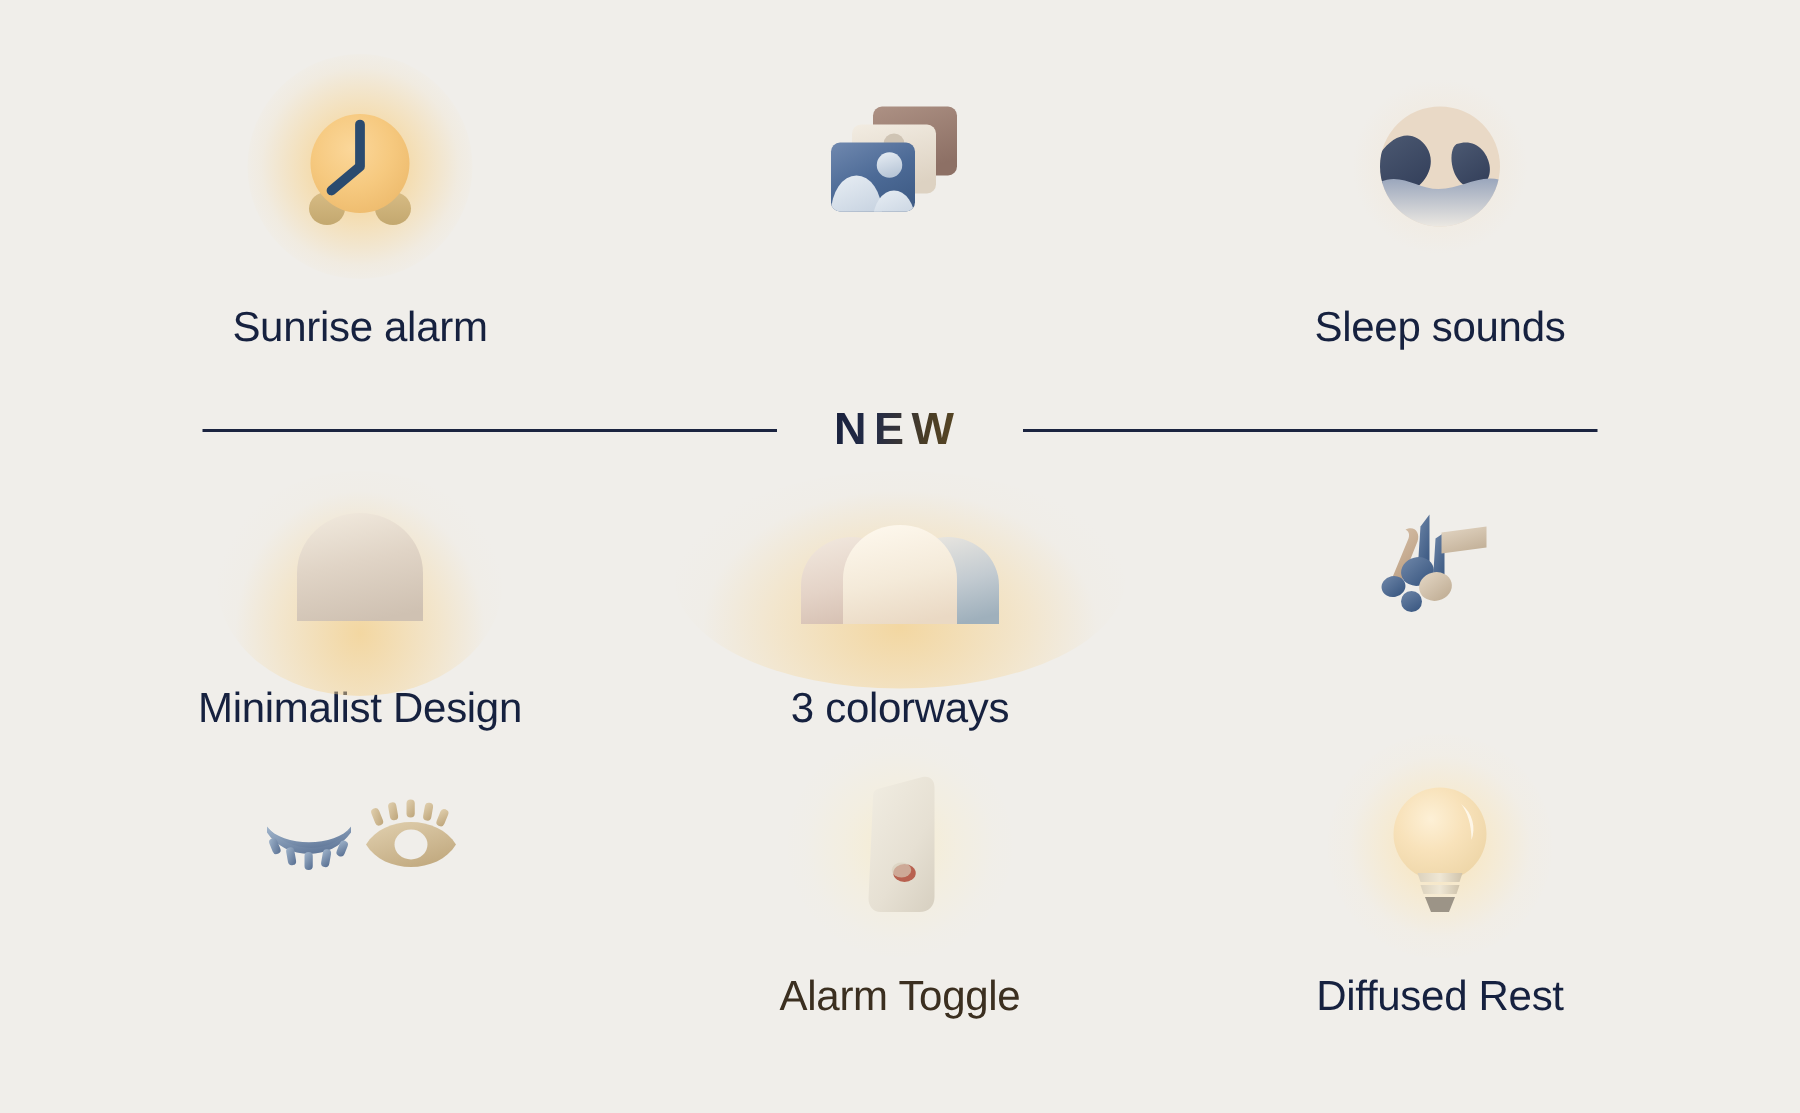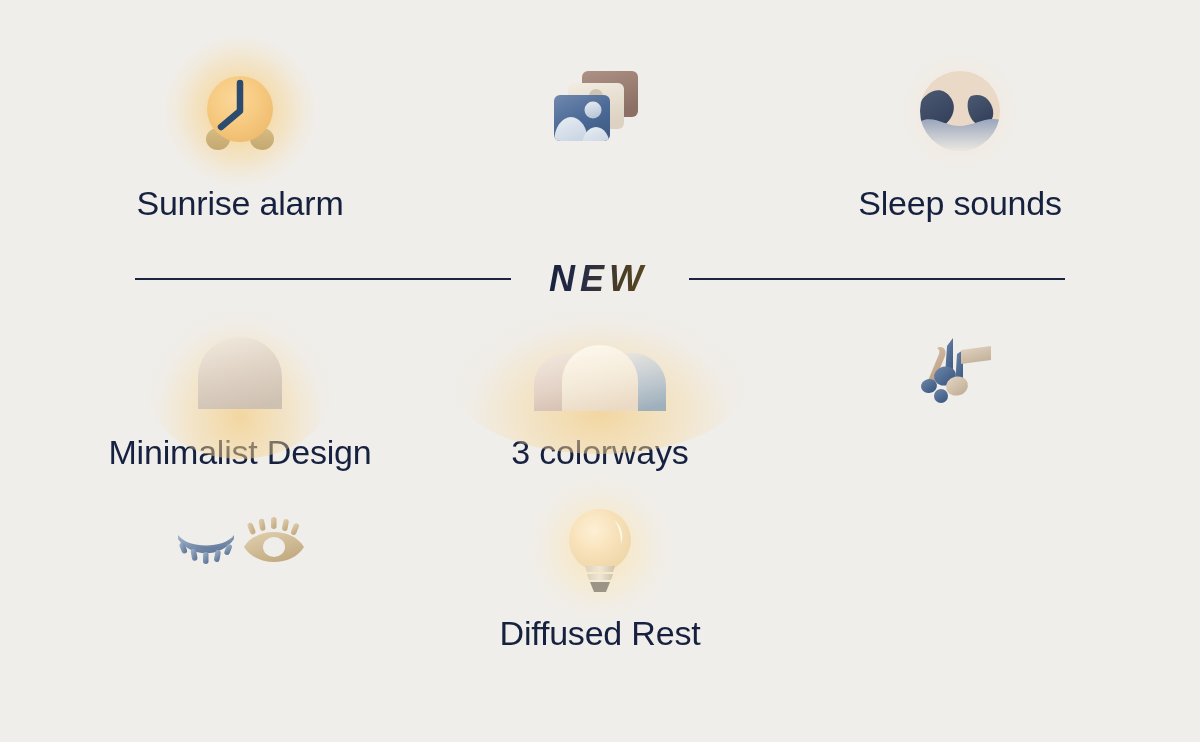--- a/index.html
+++ b/index.html
@@ -49,22 +49,22 @@
     height: 118px;
     display: flex;
     align-items: center;
     justify-content: center;
     position: relative;
   }
 
   .icon-wrap-sm { height: 104px; }
 
   .cell-label {
-    margin-top: 14px;
-    font-size: 34px;
+    margin-top: 32px;
+    font-size: 28px;
     font-weight: 500;
     letter-spacing: -0.2px;
     color: #16213f;
     white-space: nowrap;
   }
   .cell-label.sepia { color: #3b2f20; }
 
   
   .divider {
     margin: 38px auto 0 auto;
@@ -76,22 +76,21 @@
   .divider .rule {
     flex: 1;
     height: 2px;
     background: #1b2440;
   }
   .divider .rule.left { margin-right: 38px; }
   .divider .rule.right { margin-left: 38px; }
   .new-word {
     font-family: "Liberation Sans", sans-serif;
     font-weight: bold;
-    font-style: italic;
-    font-size: 36px;
+    font-size: 30px;
     letter-spacing: 5px;
     background: linear-gradient(100deg, #18203c 0%, #232b47 30%, #4a3d25 70%, #5d4a24 100%);
     -webkit-background-clip: text;
     background-clip: text;
     color: transparent;
     line-height: 1;
     padding-right: 3px;
   }
 
   
@@ -346,20 +345,38 @@
             <rect x="97" y="0" width="5.5" height="12" rx="2.7"></rect>
             <rect x="109" y="2" width="5.5" height="12" rx="2.7" transform="rotate(10 111 6)"></rect>
             <rect x="119" y="6" width="5.5" height="12" rx="2.7" transform="rotate(22 121 10)"></rect>
             <path d="M70 30 C82 10 118 10 130 30 C118 50 82 50 70 30 Z"></path>
           </g>
           <ellipse cx="100" cy="30" rx="11" ry="10" fill="#f0eeea"></ellipse>
         </svg>
       </div>
     </div>
 
+    <div class="cell">
+      <div class="icon-wrap icon-wrap-sm">
+        <div class="glow toggle-glow"></div>
+        <svg width="74" height="96" viewBox="0 0 74 96" style="position:relative">
+          <defs>
+            <linearGradient id="togG" x1="0.1" y1="0" x2="0.9" y2="1">
+              <stop offset="0%" stop-color="#f0ece1"></stop>
+              <stop offset="60%" stop-color="#e6e0d3"></stop>
+              <stop offset="100%" stop-color="#d8d1c2"></stop>
+            </linearGradient>
+          </defs>
+          <path d="M22 10 L52 2 C57 1 60 4 60 9 L60 82 C60 88 56 92 50 92 L24 92 C19 92 16 88 16 83 L19 16 C19 12 20 11 22 10 Z" fill="url(#togG)"></path>
+          <ellipse cx="40" cy="66" rx="7.5" ry="6" fill="#b04b3a" opacity="0.85"></ellipse>
+          <ellipse cx="38" cy="64" rx="6.5" ry="5" fill="#d9cfbd" opacity="0.65"></ellipse>
+        </svg>
+      </div>
+      <div class="cell-label sepia">Alarm Toggle</div>
+    </div>
 
     <div class="cell">
       <div class="icon-wrap icon-wrap-sm">
         <div class="glow bulb-glow"></div>
         <svg width="70" height="96" viewBox="0 0 70 96" style="position:relative">
           <defs>
             <radialGradient id="bulbG" cx="40%" cy="34%" r="70%">
               <stop offset="0%" stop-color="#fdf0d6"></stop>
               <stop offset="50%" stop-color="#f8e2ba"></stop>
               <stop offset="100%" stop-color="#eed6a8"></stop>

